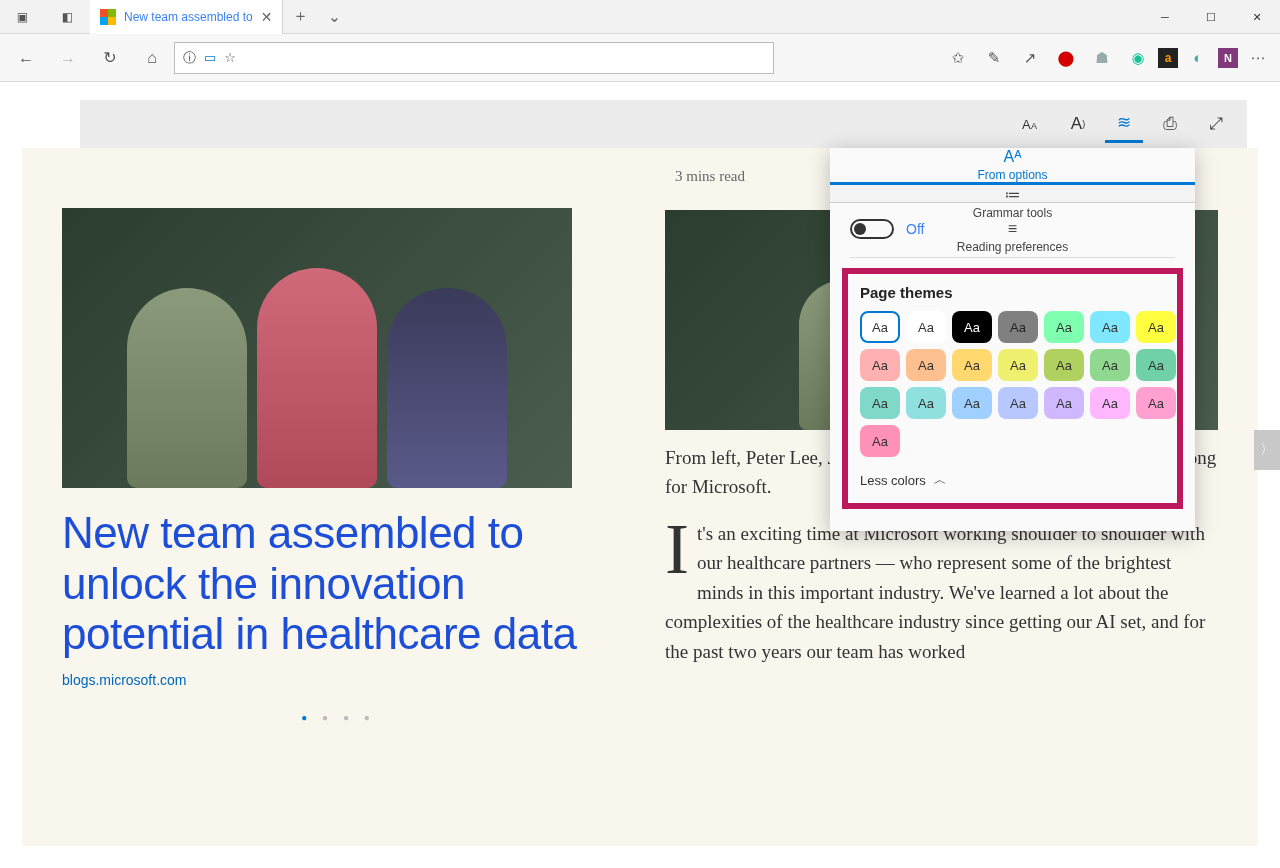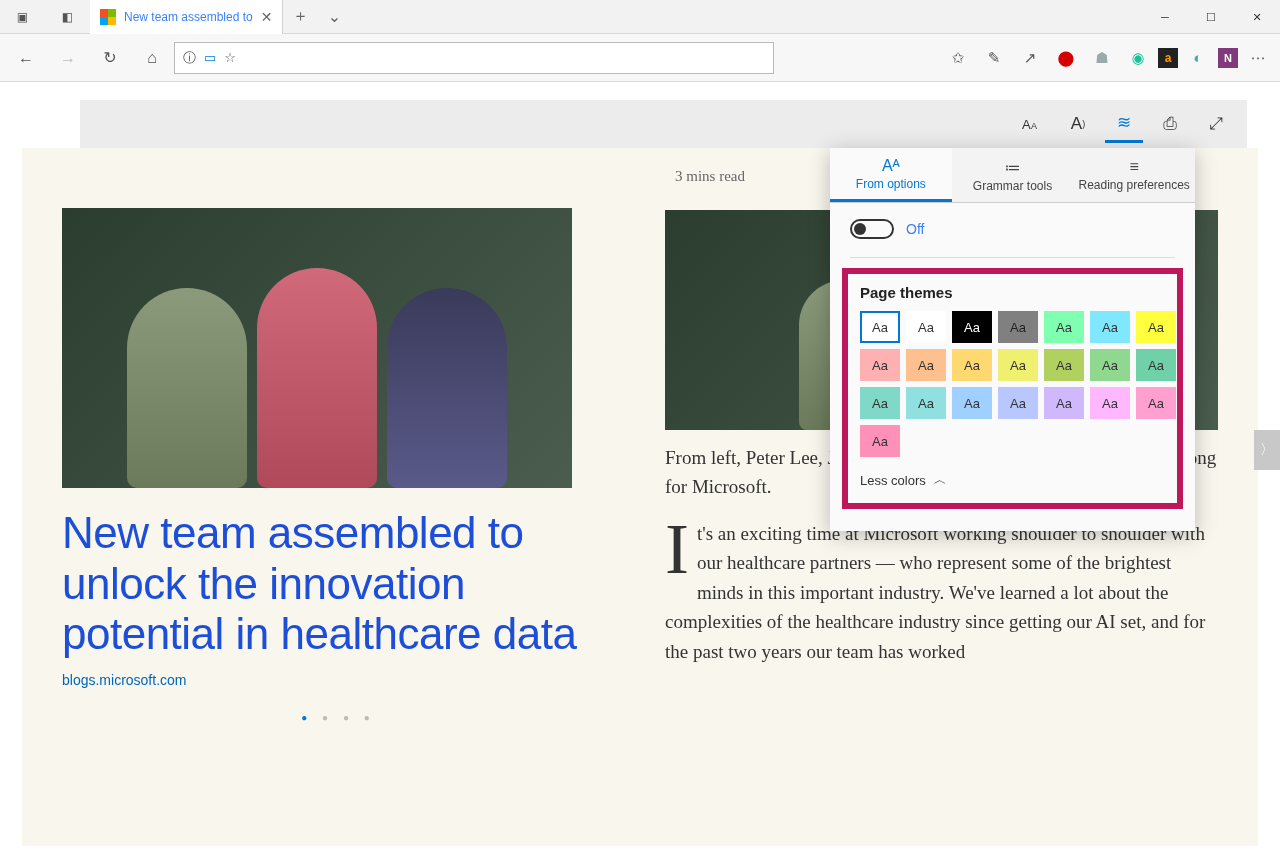--- a/index.html
+++ b/index.html
@@ -45,36 +45,36 @@
   .readtime { font-size: 15px; color: #666; font-family: Georgia, serif; margin-left: 10px; }
   .hero2 { width: 100%; height: 220px; background: linear-gradient(135deg,#2a3d2e,#4a5d4e); margin-top: 25px; display:flex;align-items:flex-end;justify-content:center;gap:8px;overflow:hidden;}
   .caption { font-family: Georgia, serif; font-size: 19px; color: #333; margin-top: 14px; line-height: 1.5; }
   .body { font-family: Georgia, serif; font-size: 19px; color: #333; margin-top: 18px; line-height: 1.55; }
   .body::first-letter { font-size: 72px; float: left; line-height: 0.85; padding-right: 8px; font-weight: 400; }
   .dots { text-align:center; margin-top: 24px; font-size: 10px; color: #bbb; letter-spacing: 6px;}
   .dots .on{color:#0078d4;}
 
   
   .panel { position: absolute; top: 148px; left: 830px; width: 365px; background: #f3f3f3; box-shadow: 0 4px 20px rgba(0,0,0,.25); }
-  .panel-tabs { display: flex; height: 55px; border-bottom: 1px solid #ccc; }
+  .panel-tabs { display: flex; height: 55px; border-bottom: 1px solid #ccc; flex-direction: column; }
   .ptab { flex: 1; display: flex; flex-direction: column; align-items: center; justify-content: center; font-size: 12px; color: #444; gap: 2px; cursor:pointer; }
   .ptab.active { color: #0078d4; border-bottom: 3px solid #0078d4; background:#fafafa; }
   .ptab .ico { font-size: 16px; }
   .panel-body { background: #fafafa; padding: 16px 20px 22px; }
   .section-title { font-size: 15px; font-weight: 600; color: #222; margin-bottom: 4px; }
   .section-desc { font-size: 13px; color: #555; margin-bottom: 12px; }
   .toggle-row { display: flex; align-items: center; gap: 12px; margin-bottom: 18px; }
   .toggle { width: 44px; height: 20px; border: 2px solid #333; border-radius: 12px; position: relative; }
   .toggle::after { content:''; position:absolute; left:2px; top:2px; width:12px; height:12px; background:#333; border-radius:50%; }
   .toggle-label { font-size: 14px; color: #3b82f6; }
   .divider { height: 1px; background: #ddd; margin: 0 0 14px; }
 
   .highlight-box { border: 6px solid #be185d; padding: 10px 12px 14px; margin: -4px -8px 0; }
   .swatch-grid { display: grid; grid-template-columns: repeat(7, 40px); gap: 6px; margin-top: 10px; }
-  .swatch { width: 40px; height: 32px; display: flex; align-items: center; justify-content: center; font-size: 13px; cursor:pointer; }
+  .swatch { width: 40px; height: 32px; display: flex; align-items: center; justify-content: center; font-size: 13px; cursor:pointer;border-radius:8px; }
   .swatch.sel { outline: 2px solid #0078d4; outline-offset: -2px; }
   .less { display: flex; align-items: center; gap: 8px; font-size: 13px; color: #333; margin-top: 14px; cursor:pointer; }
 
   .next-arrow { position:absolute; right:0; top:430px; width:26px; height:40px; background:#c8c8c8; color:#fff; display:flex;align-items:center;justify-content:center; font-size:14px;}
 </style>
 </head>
 <body>
 
 <div class="titlebar">
   <div class="tb-left">

